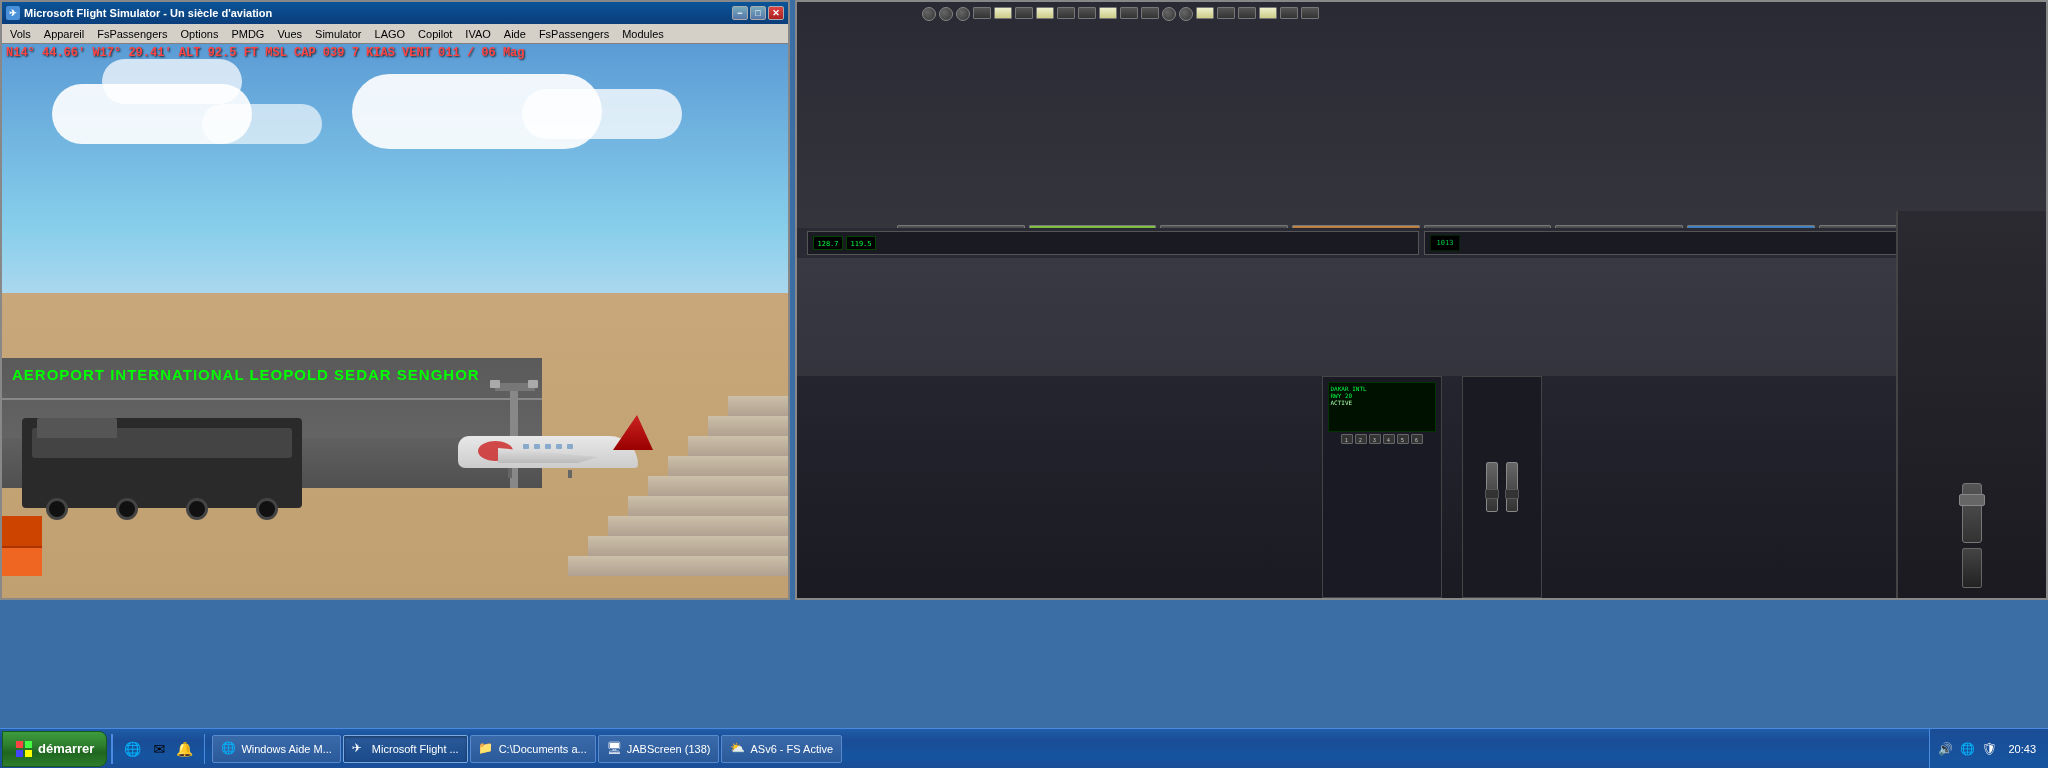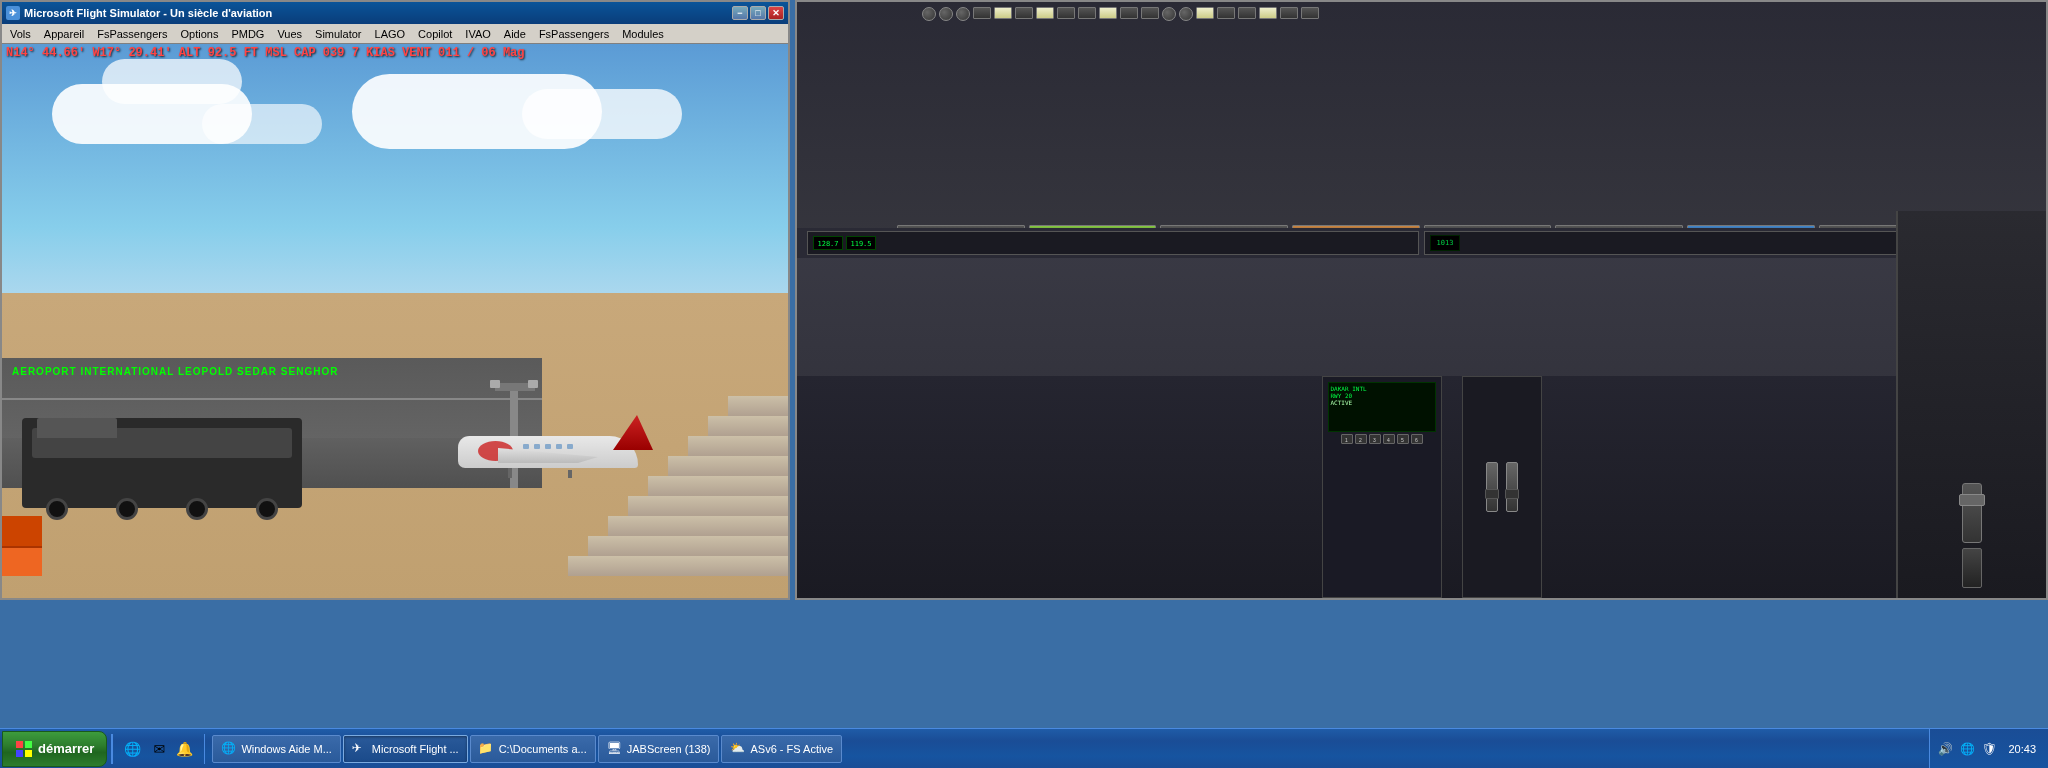--- a/index.html
+++ b/index.html
@@ -146,21 +146,21 @@
       width: 540px;
       height: 130px;
       background: linear-gradient(to bottom, #5a5a5a 0%, #6a6a6a 100%);
     }
 
     #airport-sign {
       position: absolute;
       top: 8px;
       left: 10px;
       color: #00ff00;
-      font-size: 10px;
+      font-size: 15px;
       font-weight: bold;
       font-family: 'Arial', sans-serif;
       letter-spacing: 1px;
     }
 
     #ground-vehicle {
       position: absolute;
       bottom: 90px;
       left: 20px;
       width: 280px;

